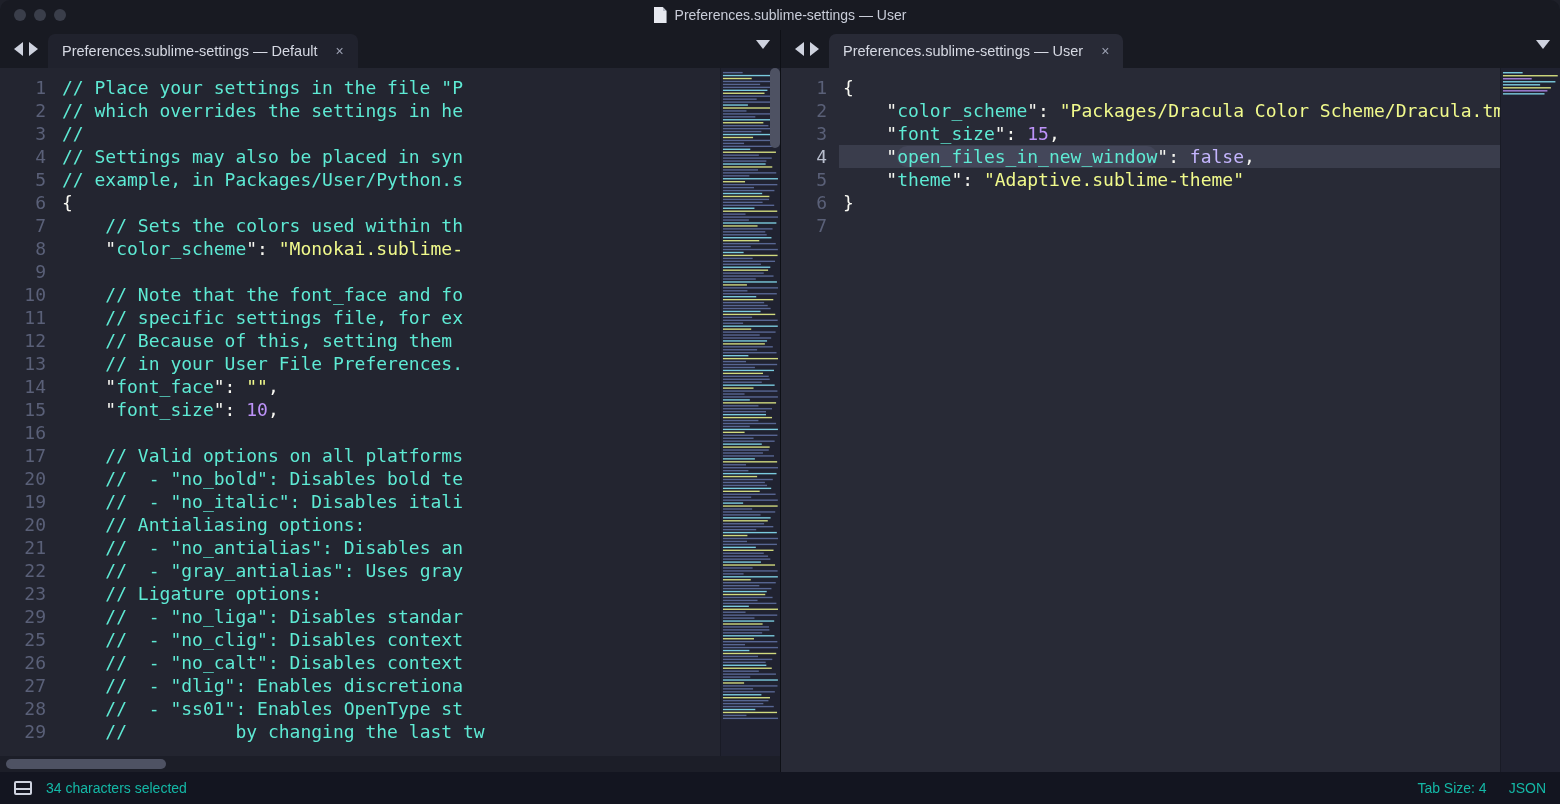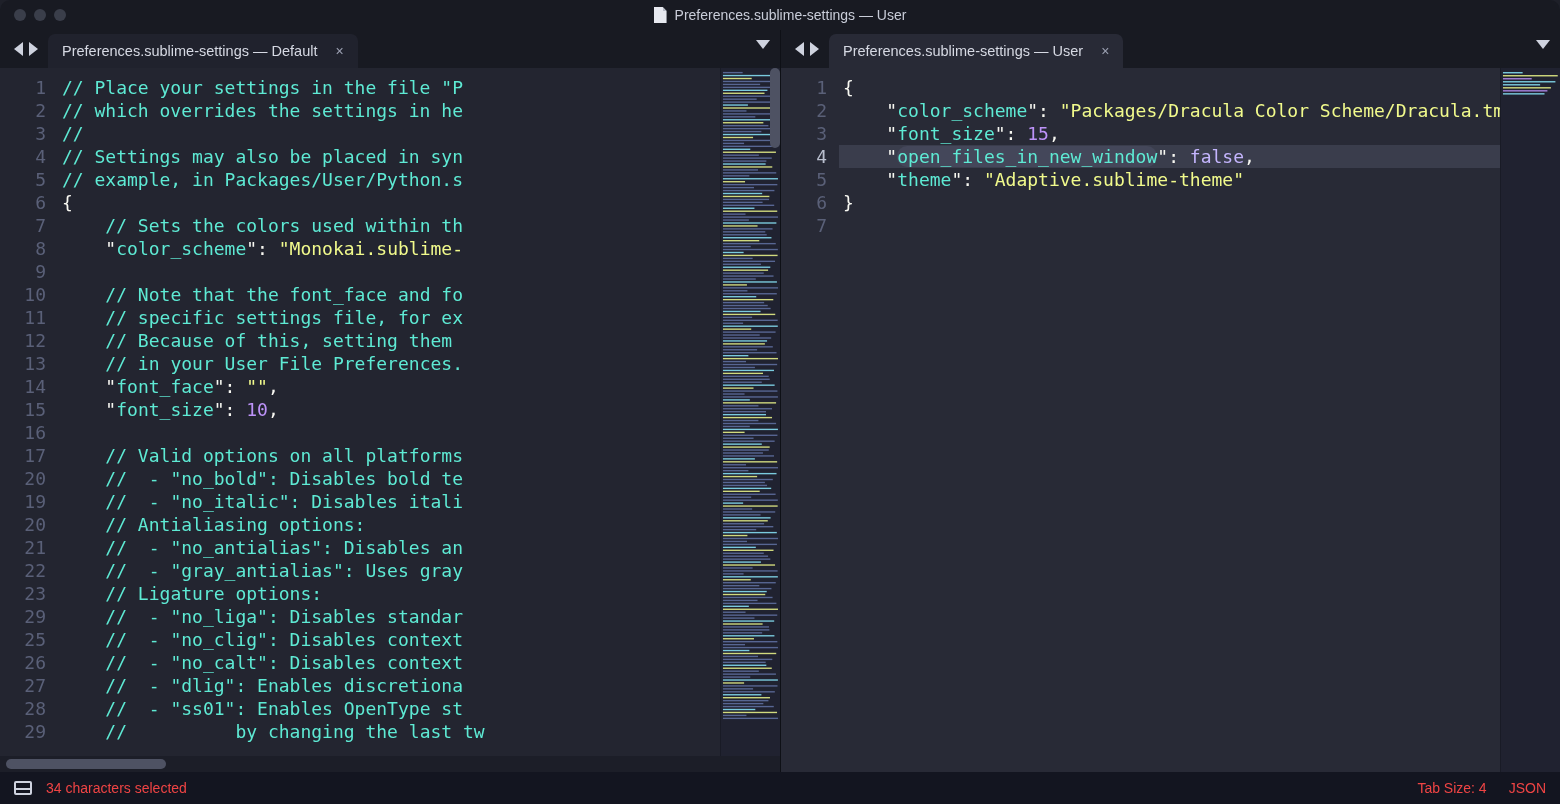--- a/index.html
+++ b/index.html
@@ -165,21 +165,21 @@
     height:10px; width:160px; margin-left:6px;
     background:#4e5263; border-radius:5px;
   }
 
   
   .statusbar{
     height:32px;
     background:#131520;
     display:flex; align-items:center;
     font-size:14px;
-    color:#ef4444;
+    color:#14b8a6;
     padding:0 14px;
     gap:14px;
   }
   .statusbar .spacer{ flex:1;}
   .panel-icon{
     width:18px;height:14px;
     border:2px solid #cfd3df;
     border-radius:2px;
     position:relative;
   }

